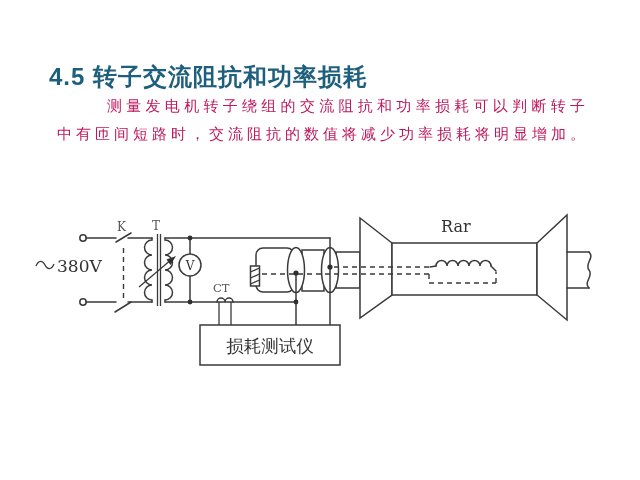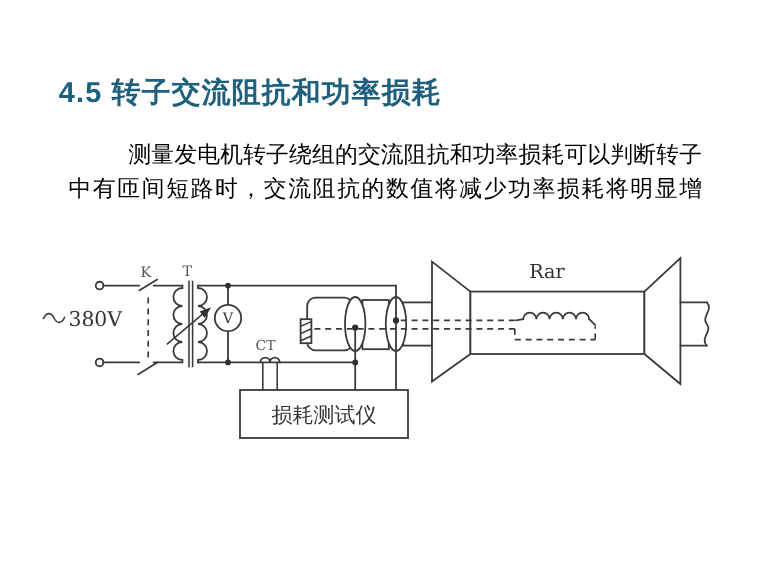--- a/index.html
+++ b/index.html
@@ -1,21 +1,21 @@
 <!DOCTYPE html>
 <html><head>
 <meta charset="utf-8">
 <style>
   html,body{margin:0;padding:0;background:#ffffff;}
   .slide{position:relative;width:640px;height:404px;background:#ffffff;overflow:hidden;
          font-family:"Liberation Sans","DejaVu Sans",sans-serif;padding-left:48px;}
   .title{position:absolute;left:49px;top:61px;font-size:24px;font-weight:bold;
          color:#1e5f7d;letter-spacing:1px;white-space:nowrap;}
-  .bodytext{position:absolute;left:57px;top:116px;width:528px;color:#000000;
-            font-size:19px;line-height:28px;}
+  .bodytext{position:absolute;left:57px;top:92px;width:528px;color:#be185d;
+            font-size:15px;line-height:28px;}
   .bline{text-align:justify;text-align-last:justify;height:28px;overflow:hidden;}
   .bline.first{text-indent:50px;}
   svg text{font-family:"DejaVu Serif","Liberation Serif",serif;fill:#333;}
   .ln{stroke:#3a3a3a;stroke-width:1.5;fill:none;stroke-linecap:round;}
   .thin{stroke:#3a3a3a;stroke-width:1.3;fill:none;}
   .shape{fill:#ffffff;stroke:#3a3a3a;stroke-width:1.5;}
   .dash{stroke:#3a3a3a;stroke-width:1.4;fill:none;stroke-dasharray:5 4;}
   .dot{fill:#2f2f2f;stroke:none;}
   .lbl{fill:#555;}
   .wm-back{position:absolute;left:470px;top:454px;width:168px;font-size:16px;

